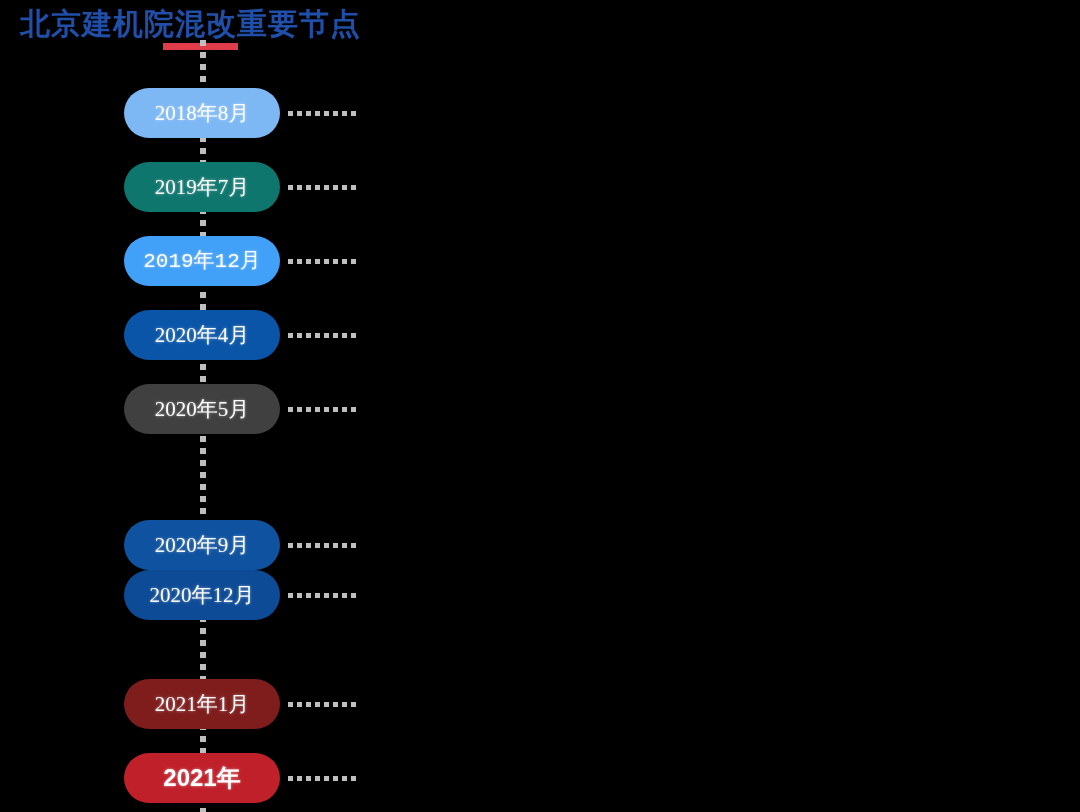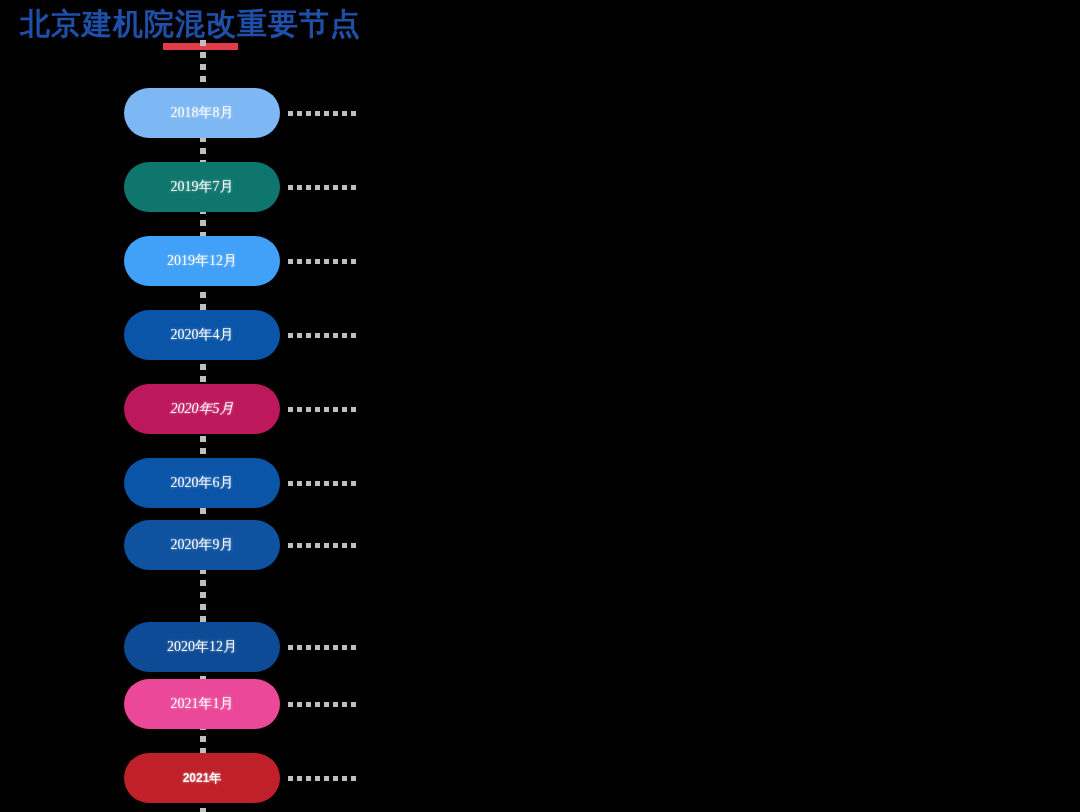--- a/index.html
+++ b/index.html
@@ -80,31 +80,31 @@
     position: absolute;
     left: 0;
     top: 0;
     width: 156px;
     height: 50px;
     border-radius: 25px;
     display: flex;
     align-items: center;
     justify-content: center;
     color: #FFFFFF;
-    font-size: 14px;
+    font-size: 21px;
     line-height: 1;
     white-space: nowrap;
     text-shadow: 0 0 3px rgba(255,255,255,0.55);
     box-sizing: border-box;
   }
 
   .pill.emphasis {
     font-family: "Liberation Sans", "DejaVu Sans", sans-serif;
     font-weight: bold;
-    font-size: 12px;
+    font-size: 24px;
   }
 
   .connector {
     position: absolute;
     left: 164px;
     top: 23px;
     width: 72px;
     height: 5px;
     background-image: linear-gradient(
         to right,
@@ -127,46 +127,42 @@
 
   <div class="timeline" id="timeline-rows">
       <div class="row" style="top: 88px;">
         <div class="pill" style="background: rgb(125, 184, 245);">2018年8月</div>
         <div class="connector"></div>
       </div>
       <div class="row" style="top: 162px;">
         <div class="pill" style="background: #0f766e;">2019年7月</div>
         <div class="connector"></div>
       </div>
-      <div class="row" style="top: 236px;">
+      <div class="row" style="top: 236px; font-family: Liberation Mono, monospace;">
         <div class="pill" style="background: rgb(65, 160, 247);">2019年12月</div>
         <div class="connector"></div>
       </div>
       <div class="row" style="top: 310px; font-family: Liberation Serif, serif;">
         <div class="pill" style="background: rgb(10, 85, 168);">2020年4月</div>
         <div class="connector"></div>
       </div>
       <div class="row" style="top: 384px;">
-        <div class="pill" style="background: #be185d; font-style: italic;">2020年5月</div>
-        <div class="connector"></div>
-      </div>
-      <div class="row" style="top: 458px;">
-        <div class="pill" style="background: rgb(10, 85, 168);">2020年6月</div>
+        <div class="pill" style="background: #404040;">2020年5月</div>
         <div class="connector"></div>
       </div>
       <div class="row" style="top: 520px;">
         <div class="pill" style="background: rgb(15, 82, 160);">2020年9月</div>
         <div class="connector"></div>
       </div>
-      <div class="row" style="top: 622px;">
+      <div class="row" style="top: 570px;">
         <div class="pill" style="background: rgb(13, 75, 150);">2020年12月</div>
         <div class="connector"></div>
       </div>
       <div class="row" style="top: 679px;">
-        <div class="pill" style="background: #ec4899;">2021年1月</div>
+        <div class="pill" style="background: #7f1d1d;">2021年1月</div>
         <div class="connector"></div>
       </div>
       <div class="row" style="top: 753px;">
         <div class="pill emphasis" style="background: rgb(192, 32, 42);">2021年</div>
         <div class="connector"></div>
       </div>
     </div>
 
 </div>
 

